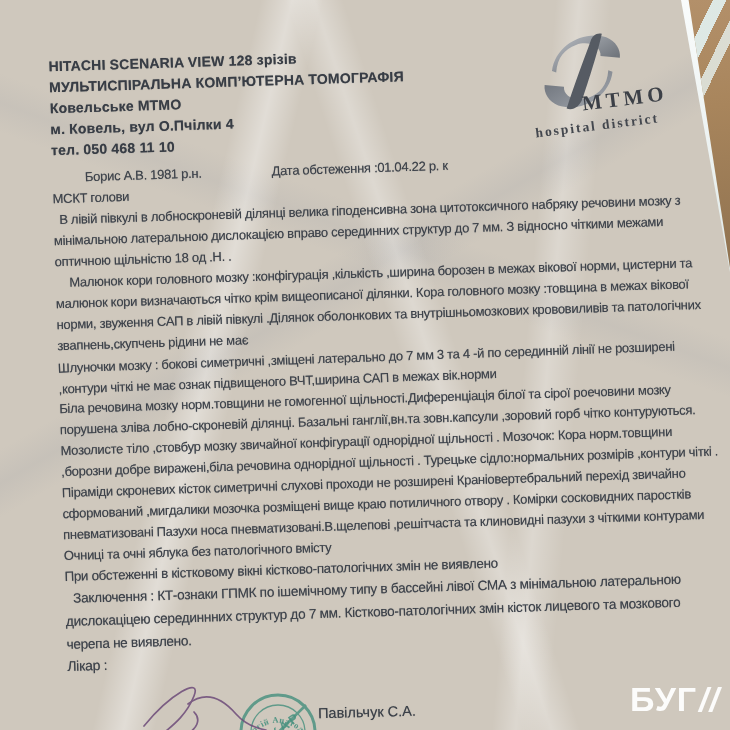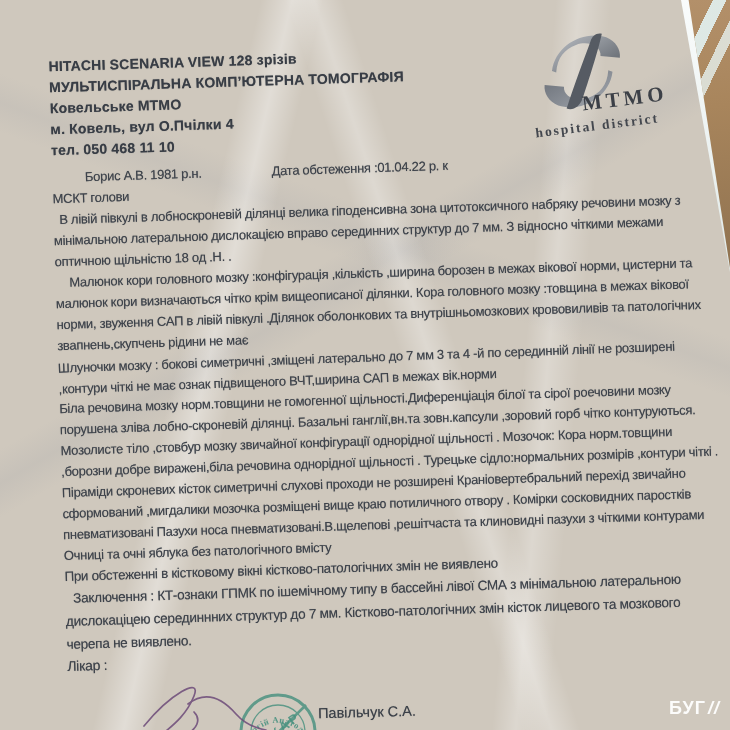--- a/index.html
+++ b/index.html
@@ -82,21 +82,21 @@
   .stamp{position:absolute;left:228px;top:688px;}
   .signature{position:absolute;left:134px;top:680px;}
   .doctor-name{
     position:absolute;left:318px;top:704px;
     font-size:14.5px;color:#3b4048;transform:rotate(-1.5deg);
     text-shadow:0 0 .7px rgba(59,64,72,.6);
   }
   
   .watermark{
     position:absolute;right:10px;bottom:11px;
-    font-size:18px;font-weight:800;letter-spacing:1px;color:#fcfcfb;
+    font-size:34px;font-weight:800;letter-spacing:1px;color:#fcfcfb;
     font-family:"Liberation Sans",sans-serif;
   }
   .watermark .slashes{font-style:italic;margin-left:2px;}
 </style>
 </head>
 <body>
 
 <div class="photo">
 
   <div class="paper"></div>

